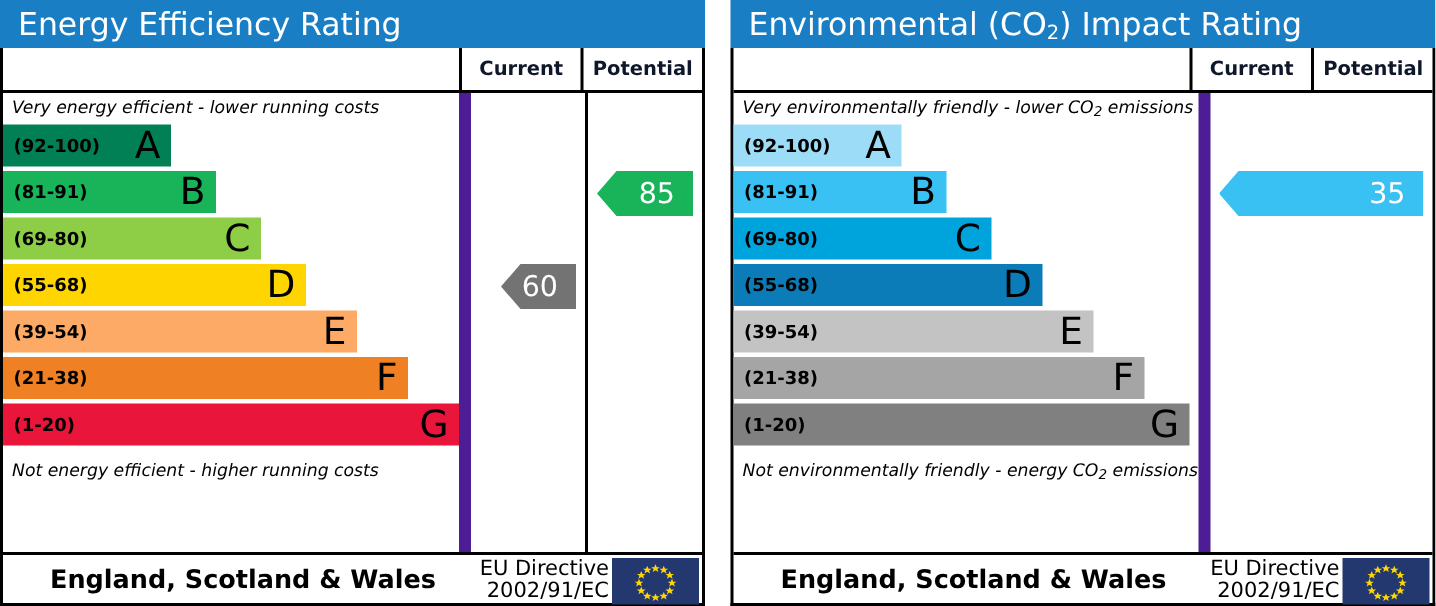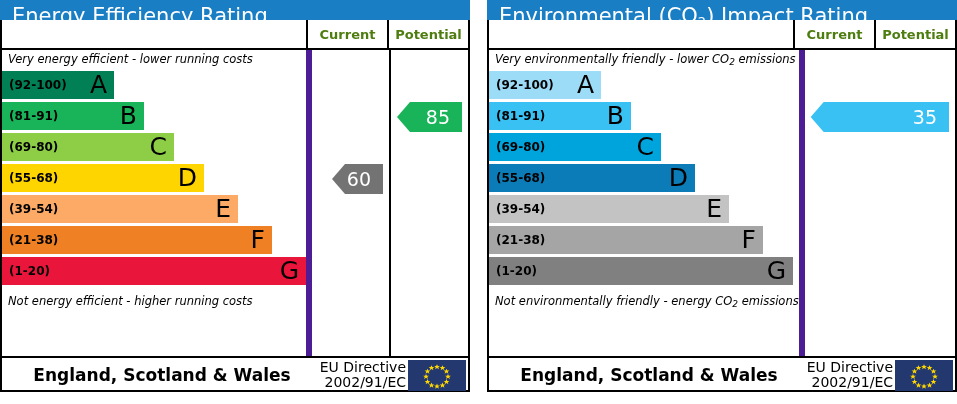--- a/index.html
+++ b/index.html
@@ -4,38 +4,38 @@
 <style>
   html,body{margin:0;padding:0;background:#ffffff;}
   body{width:957px;height:404px;font-family:"DejaVu Sans","Liberation Sans",sans-serif;-webkit-font-smoothing:antialiased;}
   .page{position:relative;width:957px;height:404px;overflow:hidden;}
 
   .epc{position:absolute;top:0;width:470px;height:404px;}
   .epc.left{left:0;}
   .epc.right{left:487px;}
 
   
-  .titlebar{height:20px;line-height:32px;background:#1a7ec4;color:#ffffff;
+  .titlebar{height:32px;line-height:32px;background:#1a7ec4;color:#ffffff;
             font-size:21px;font-weight:400;padding:0 0 0 12px;box-sizing:border-box;
             letter-spacing:0px;}
   .titlebar sub{font-size:13px;vertical-align:baseline;position:relative;top:3px;}
 
   
   .frame{position:relative;border:2px solid #000;border-top:none;box-sizing:border-box;
          height:372px;background:#fff;}
 
   .hdr{display:flex;height:30px;border-bottom:2px solid #000;box-sizing:border-box;}
   .hdr .spacer{flex:0 0 306px;border-right:2px solid #000;box-sizing:border-box;}
   .hdr .cell{flex:1;border-right:2px solid #000;box-sizing:border-box;
              display:flex;align-items:center;justify-content:center;
-             font-size:13px;font-weight:bold;color:#4d7c0f;}
+             font-size:13px;font-weight:bold;color:#0f172a;}
   .hdr .cell.last{border-right:none;}
 
   .body{position:relative;height:306px;display:flex;}
-  .scalecol{flex:0 0 306px;border-right:6px solid #4c1d95;box-sizing:border-box;position:relative;}
+  .scalecol{flex:0 0 306px;border-right:8px solid #4c1d95;box-sizing:border-box;position:relative;}
   .curcol{flex:1;border-right:2px solid #000;box-sizing:border-box;position:relative;}
   .potcol{flex:1;box-sizing:border-box;position:relative;}
 
   .capt{font-style:italic;font-size:11.5px;color:#000;padding:2px 0 0 6px;
         height:21px;box-sizing:border-box;white-space:nowrap;}
   .capt.bot{padding-top:3px;}
   .capt sub{font-size:9px;vertical-align:baseline;position:relative;top:2px;}
 
   .bars{position:relative;height:220px;}
   .bar{position:relative;height:28px;margin-bottom:3px;display:flex;align-items:center;

